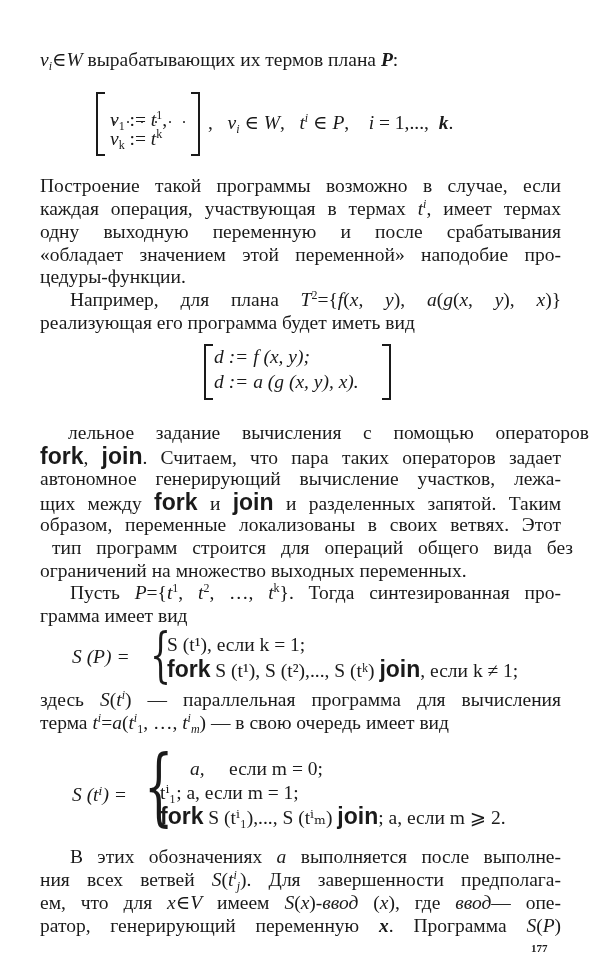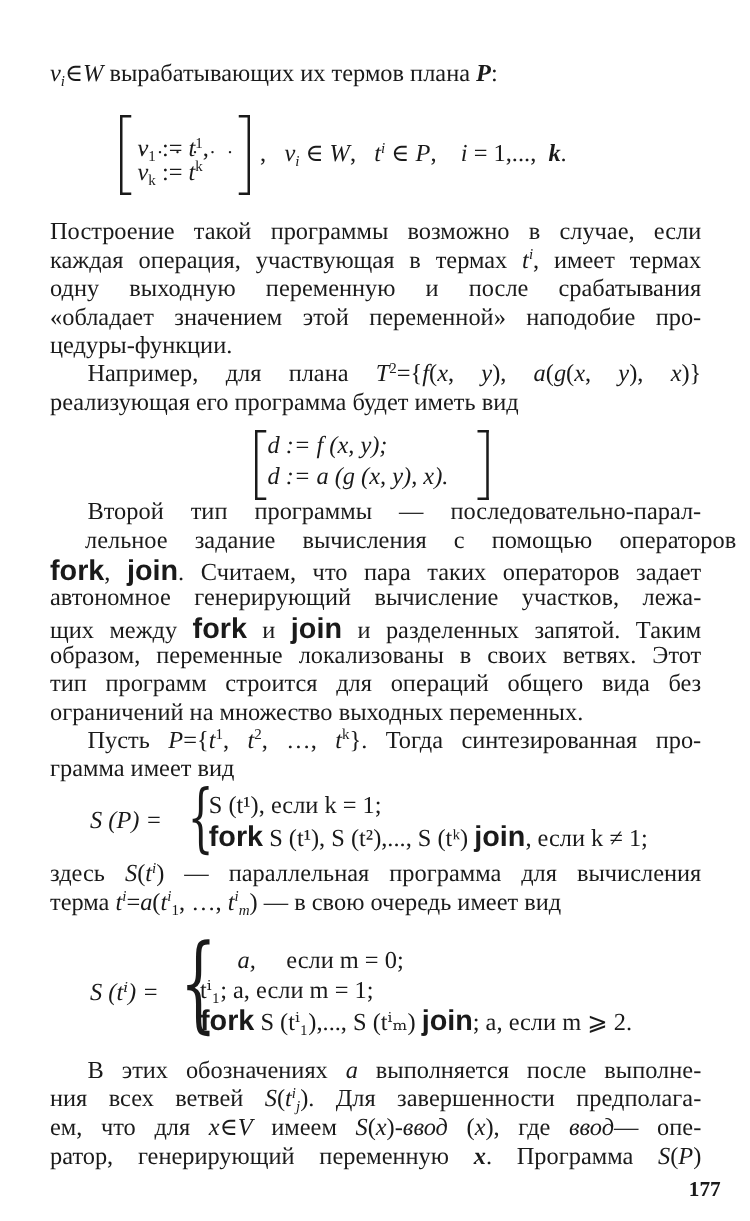--- a/index.html
+++ b/index.html
@@ -27,21 +27,21 @@
       position: absolute; border: 2px solid #1a1a1a; width: 7px;
     }
     .bracket-l { border-right: none; }
     .bracket-r { border-left: none; }
     .brace {
       position: absolute; font-size: 60px; line-height: 60px;
       font-family: "DejaVu Serif", serif; font-weight: 200;
       transform: scaleX(0.55); transform-origin: left top;
     }
     .pagenum {
-      position: absolute; left: 551px; top: 928px; font-weight: bold; font-size: 17px;
+      position: absolute; left: 531px; top: 928px; font-weight: bold; font-size: 11px;
     }
   </style>
 </head>
 <body>
 
 <div class="page">
 
   <div class="line" style="top:49px;">
     <span class="it">v<sub>i</sub></span>∈<span class="it">W</span>
     <span>вырабатывающих их термов плана</span>
@@ -77,31 +77,30 @@
   </div>
   <div class="line" style="top:312px;">реализующая его программа будет иметь вид</div>
 
   <div class="formula" style="left:204px; top:344px; width:190px; height:56px;">
     <div class="bracket-l" style="left:0; top:0; height:52px;"></div>
     <div style="position:absolute; left:10px; top:2px; line-height:22px;" class="it">d := f (x, y);</div>
     <div style="position:absolute; left:10px; top:27px; line-height:22px;" class="it">d := a (g (x, y), x).</div>
     <div class="bracket-r" style="left:178px; top:0; height:52px;"></div>
   </div>
 
-  <div class="line ind just" style="top:399px;">Второй тип программы — последовательно-парал-</div>
   <div class="line just" style="top:422px;margin-left:28px;">лельное задание вычисления с помощью операторов</div>
   <div class="line just" style="top:445px;">
     <span class="bs">fork</span>, <span class="bs">join</span><span>. Считаем, что пара таких операторов задает</span>
   </div>
   <div class="line just" style="top:468px;">автономное генерирующий вычисление участков, лежа-</div>
   <div class="line just" style="top:491px;">
     <span>щих между</span> <span class="bs">fork</span> <span>и</span> <span class="bs">join</span> <span>и разделенных запятой. Таким</span>
   </div>
   <div class="line just" style="top:514px;">образом, переменные локализованы в своих ветвях. Этот</div>
-  <div class="line just" style="top:537px;">тип программ строится для операций общего вида без</div>
+  <div class="line just" style="top:537px;margin-left:12px;">тип программ строится для операций общего вида без</div>
   <div class="line" style="top:560px;">ограничений на множество выходных переменных.</div>
 
   <div class="line ind just" style="top:582px;">
     <span>Пусть</span>
     <span><span class="it">P</span>={<span class="it">t</span><sup>1</sup>, <span class="it">t</span><sup>2</sup>, …, <span class="it">t</span><sup>k</sup>}</span><span>. Тогда синтезированная про-</span>
   </div>
   <div class="line" style="top:605px;">грамма имеет вид</div>
 
   <div class="formula" style="left:72px; top:646px;">
     <div style="position:absolute; left:0; top:0; line-height:22px;" class="it">S (P) =</div>

